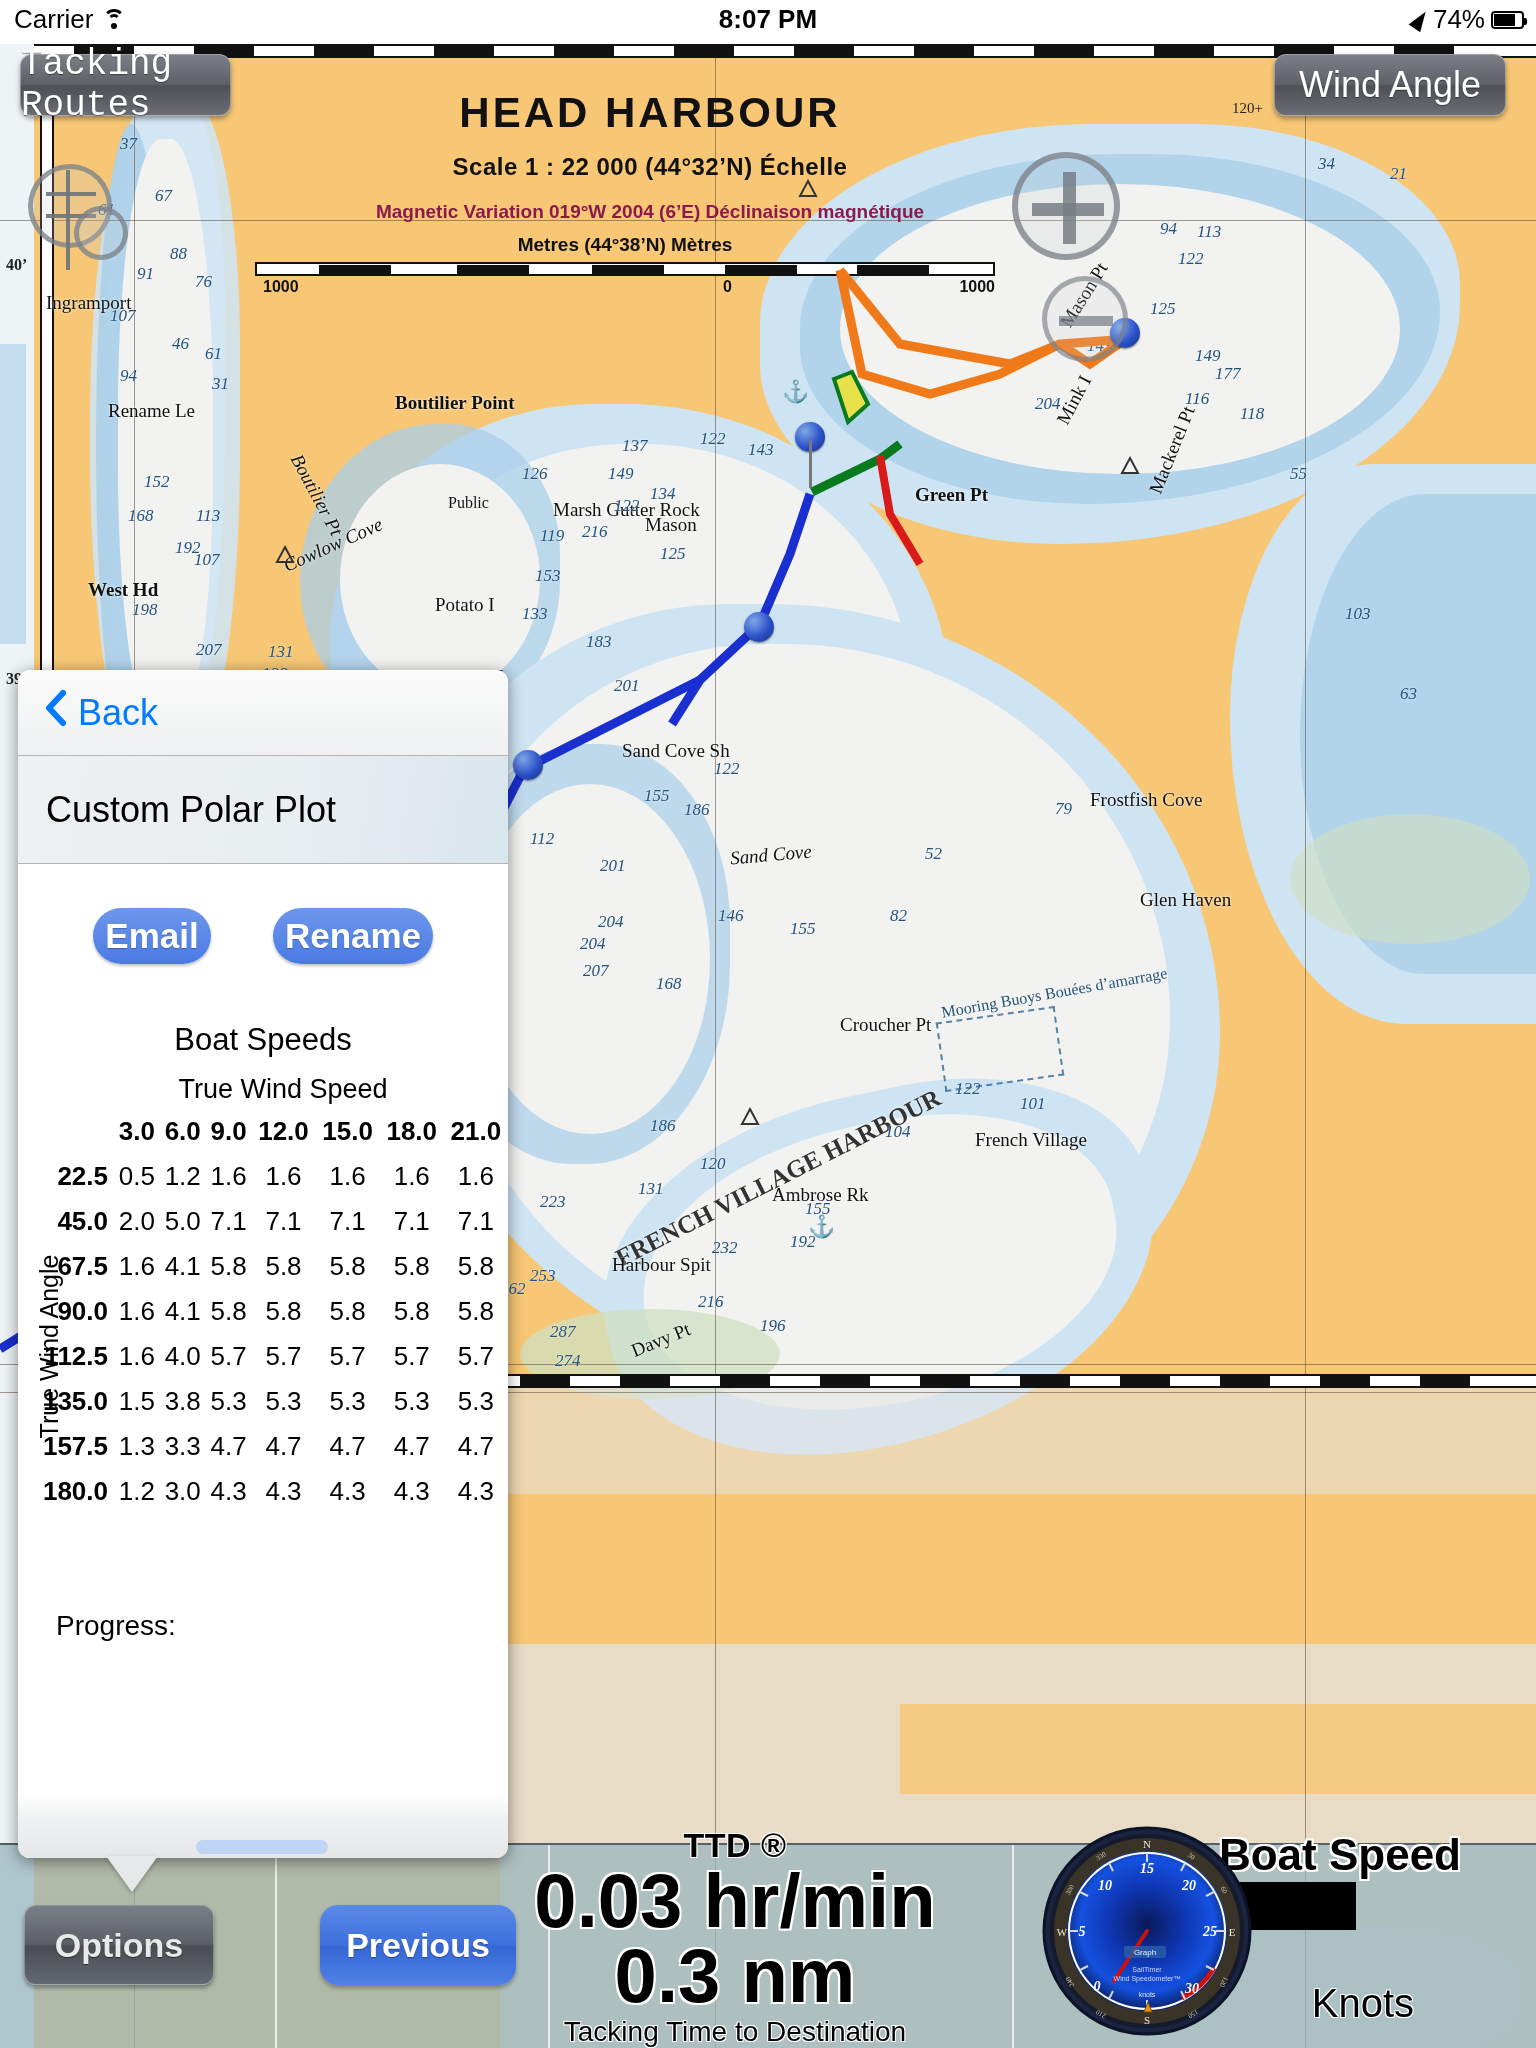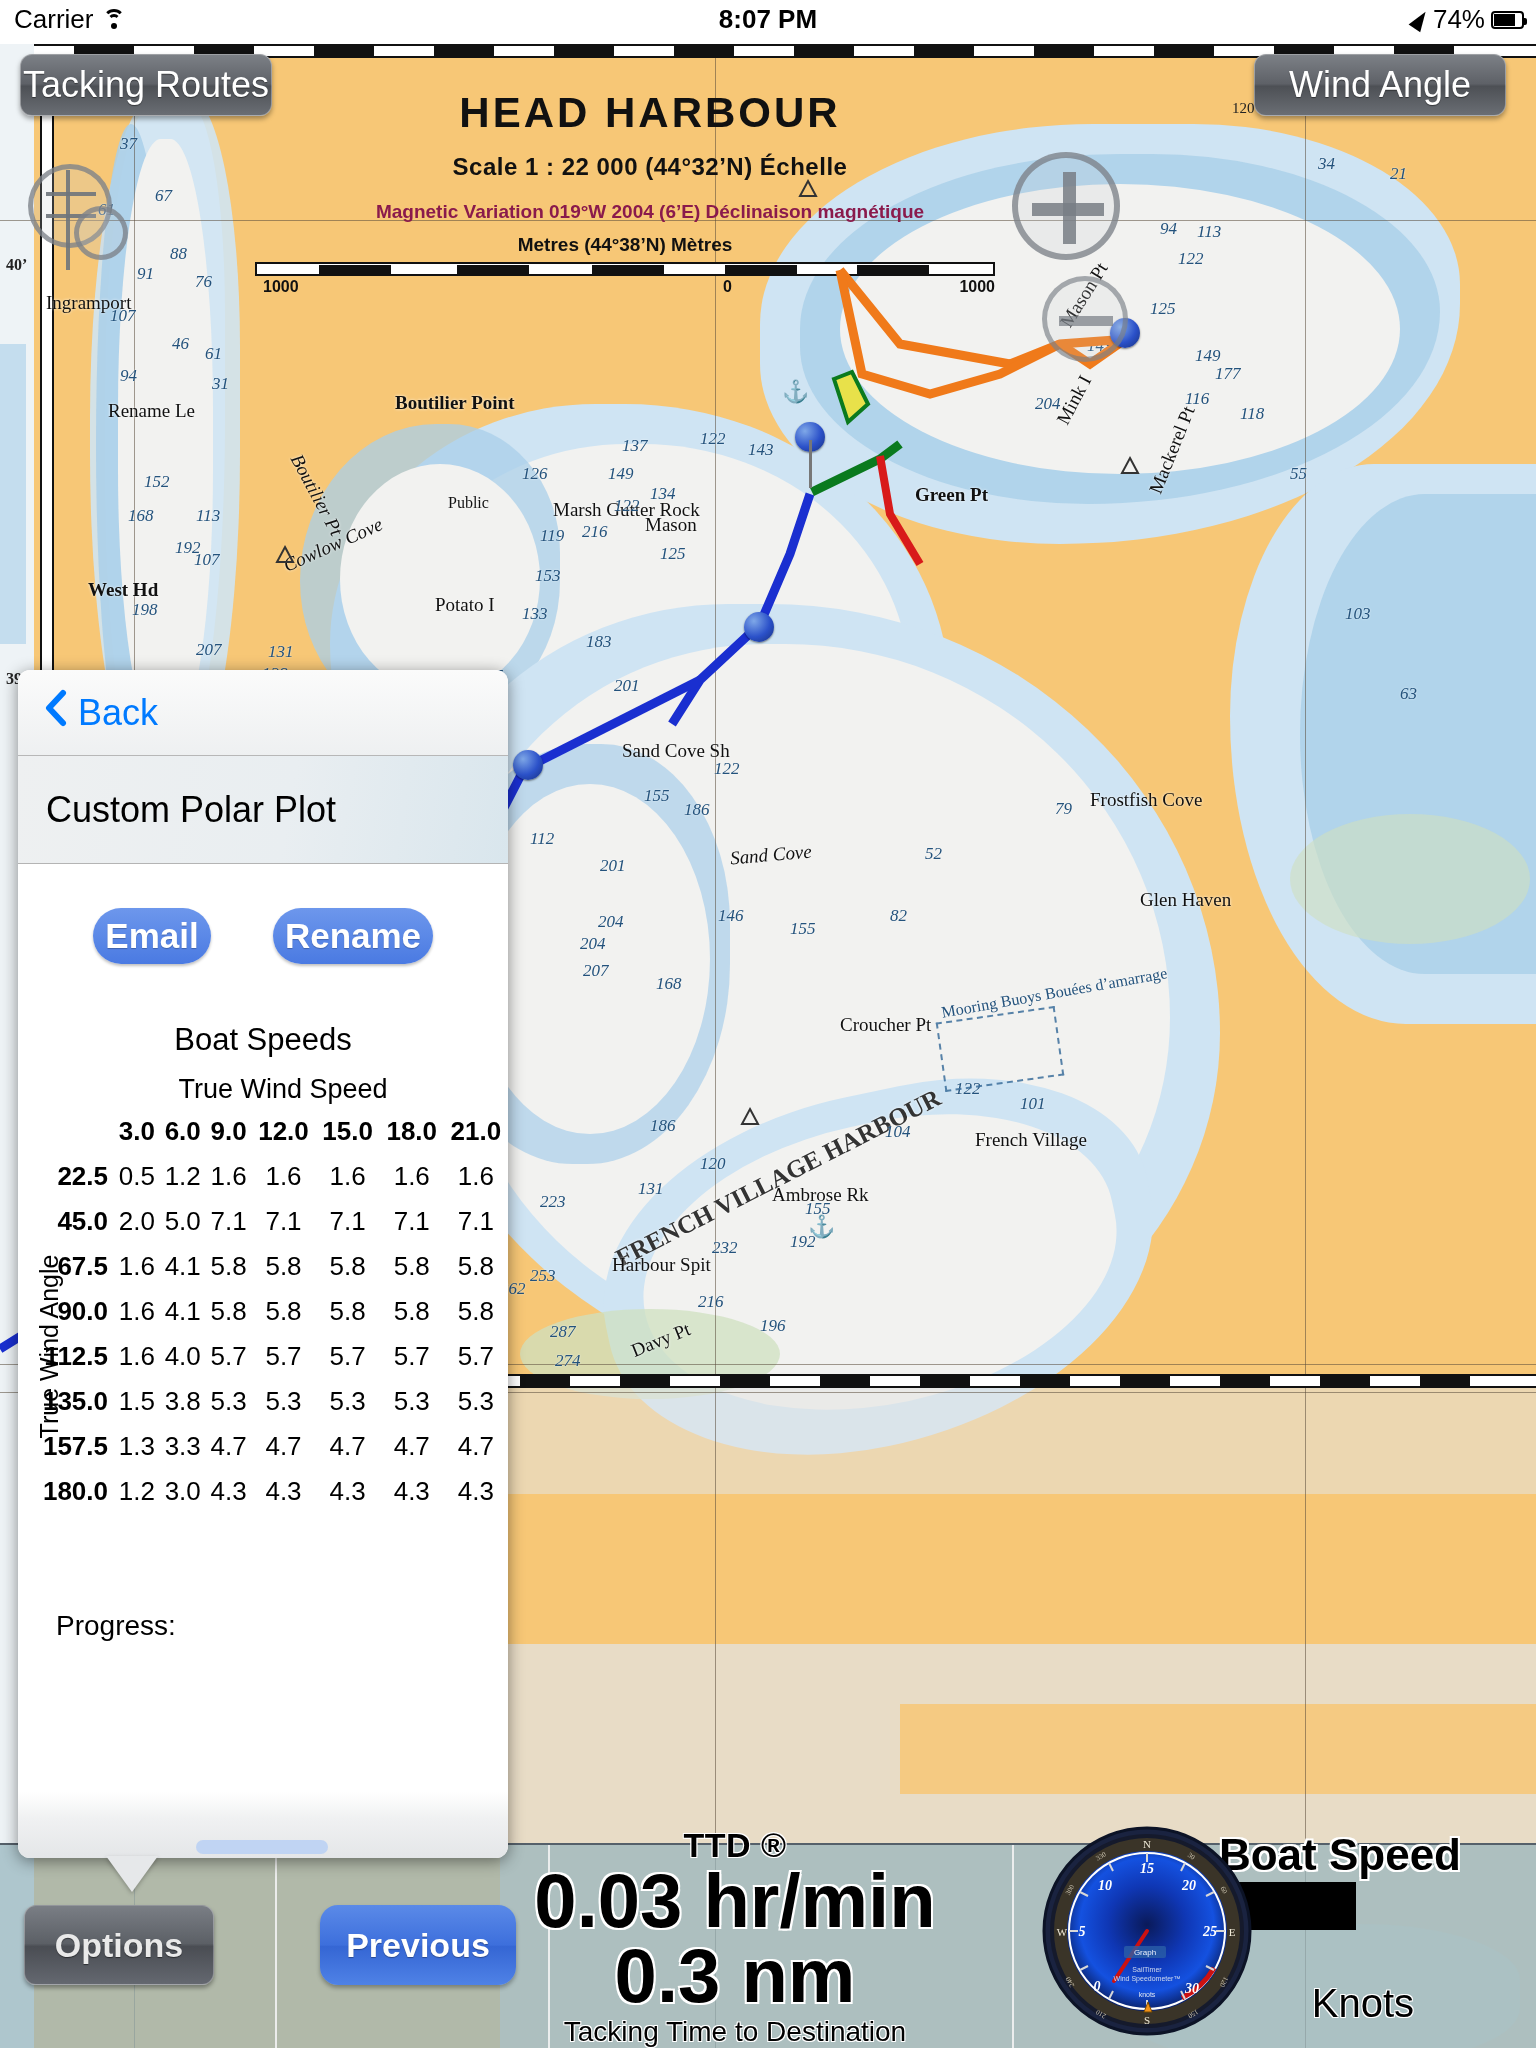--- a/index.html
+++ b/index.html
@@ -430,24 +430,24 @@
     </div>
 
     <div class="crossbox" style="left:28px;top:120px;width:110px;height:110px;">
       <div class="zoomcircle" style="left:0;top:0;width:84px;height:84px;border-width:5px;"></div>
       <div style="position:absolute;left:18px;top:28px;width:50px;height:4px;background:rgba(110,116,124,.9);"></div>
       <div style="position:absolute;left:18px;top:50px;width:50px;height:4px;background:rgba(110,116,124,.9);"></div>
       <div style="position:absolute;left:38px;top:6px;width:4px;height:100px;background:rgba(110,116,124,.9);"></div>
       <div class="zoomcircle" style="left:46px;top:42px;width:54px;height:54px;border-width:5px;"></div>
     </div>
 
-    <div class="pillbtn" style="left:20px;top:10px;width:252px;height:62px;">
+    <div class="pillbtn" style="left:20px;top:10px;width:211px;height:62px;font-family:Liberation Mono, monospace;">
       <span>Tacking Routes</span>
     </div>
-    <div class="pillbtn" style="right:30px;top:10px;width:252px;height:62px;">
+    <div class="pillbtn" style="right:30px;top:10px;width:232px;height:62px;">
       <span>Wind Angle</span>
     </div>
   </div>
 
   <div class="statusbar">
     <div class="sb-left">
       <span>Carrier</span>
       <span class="wifi">
           <s class="a"></s>
           <s class="b"></s>

